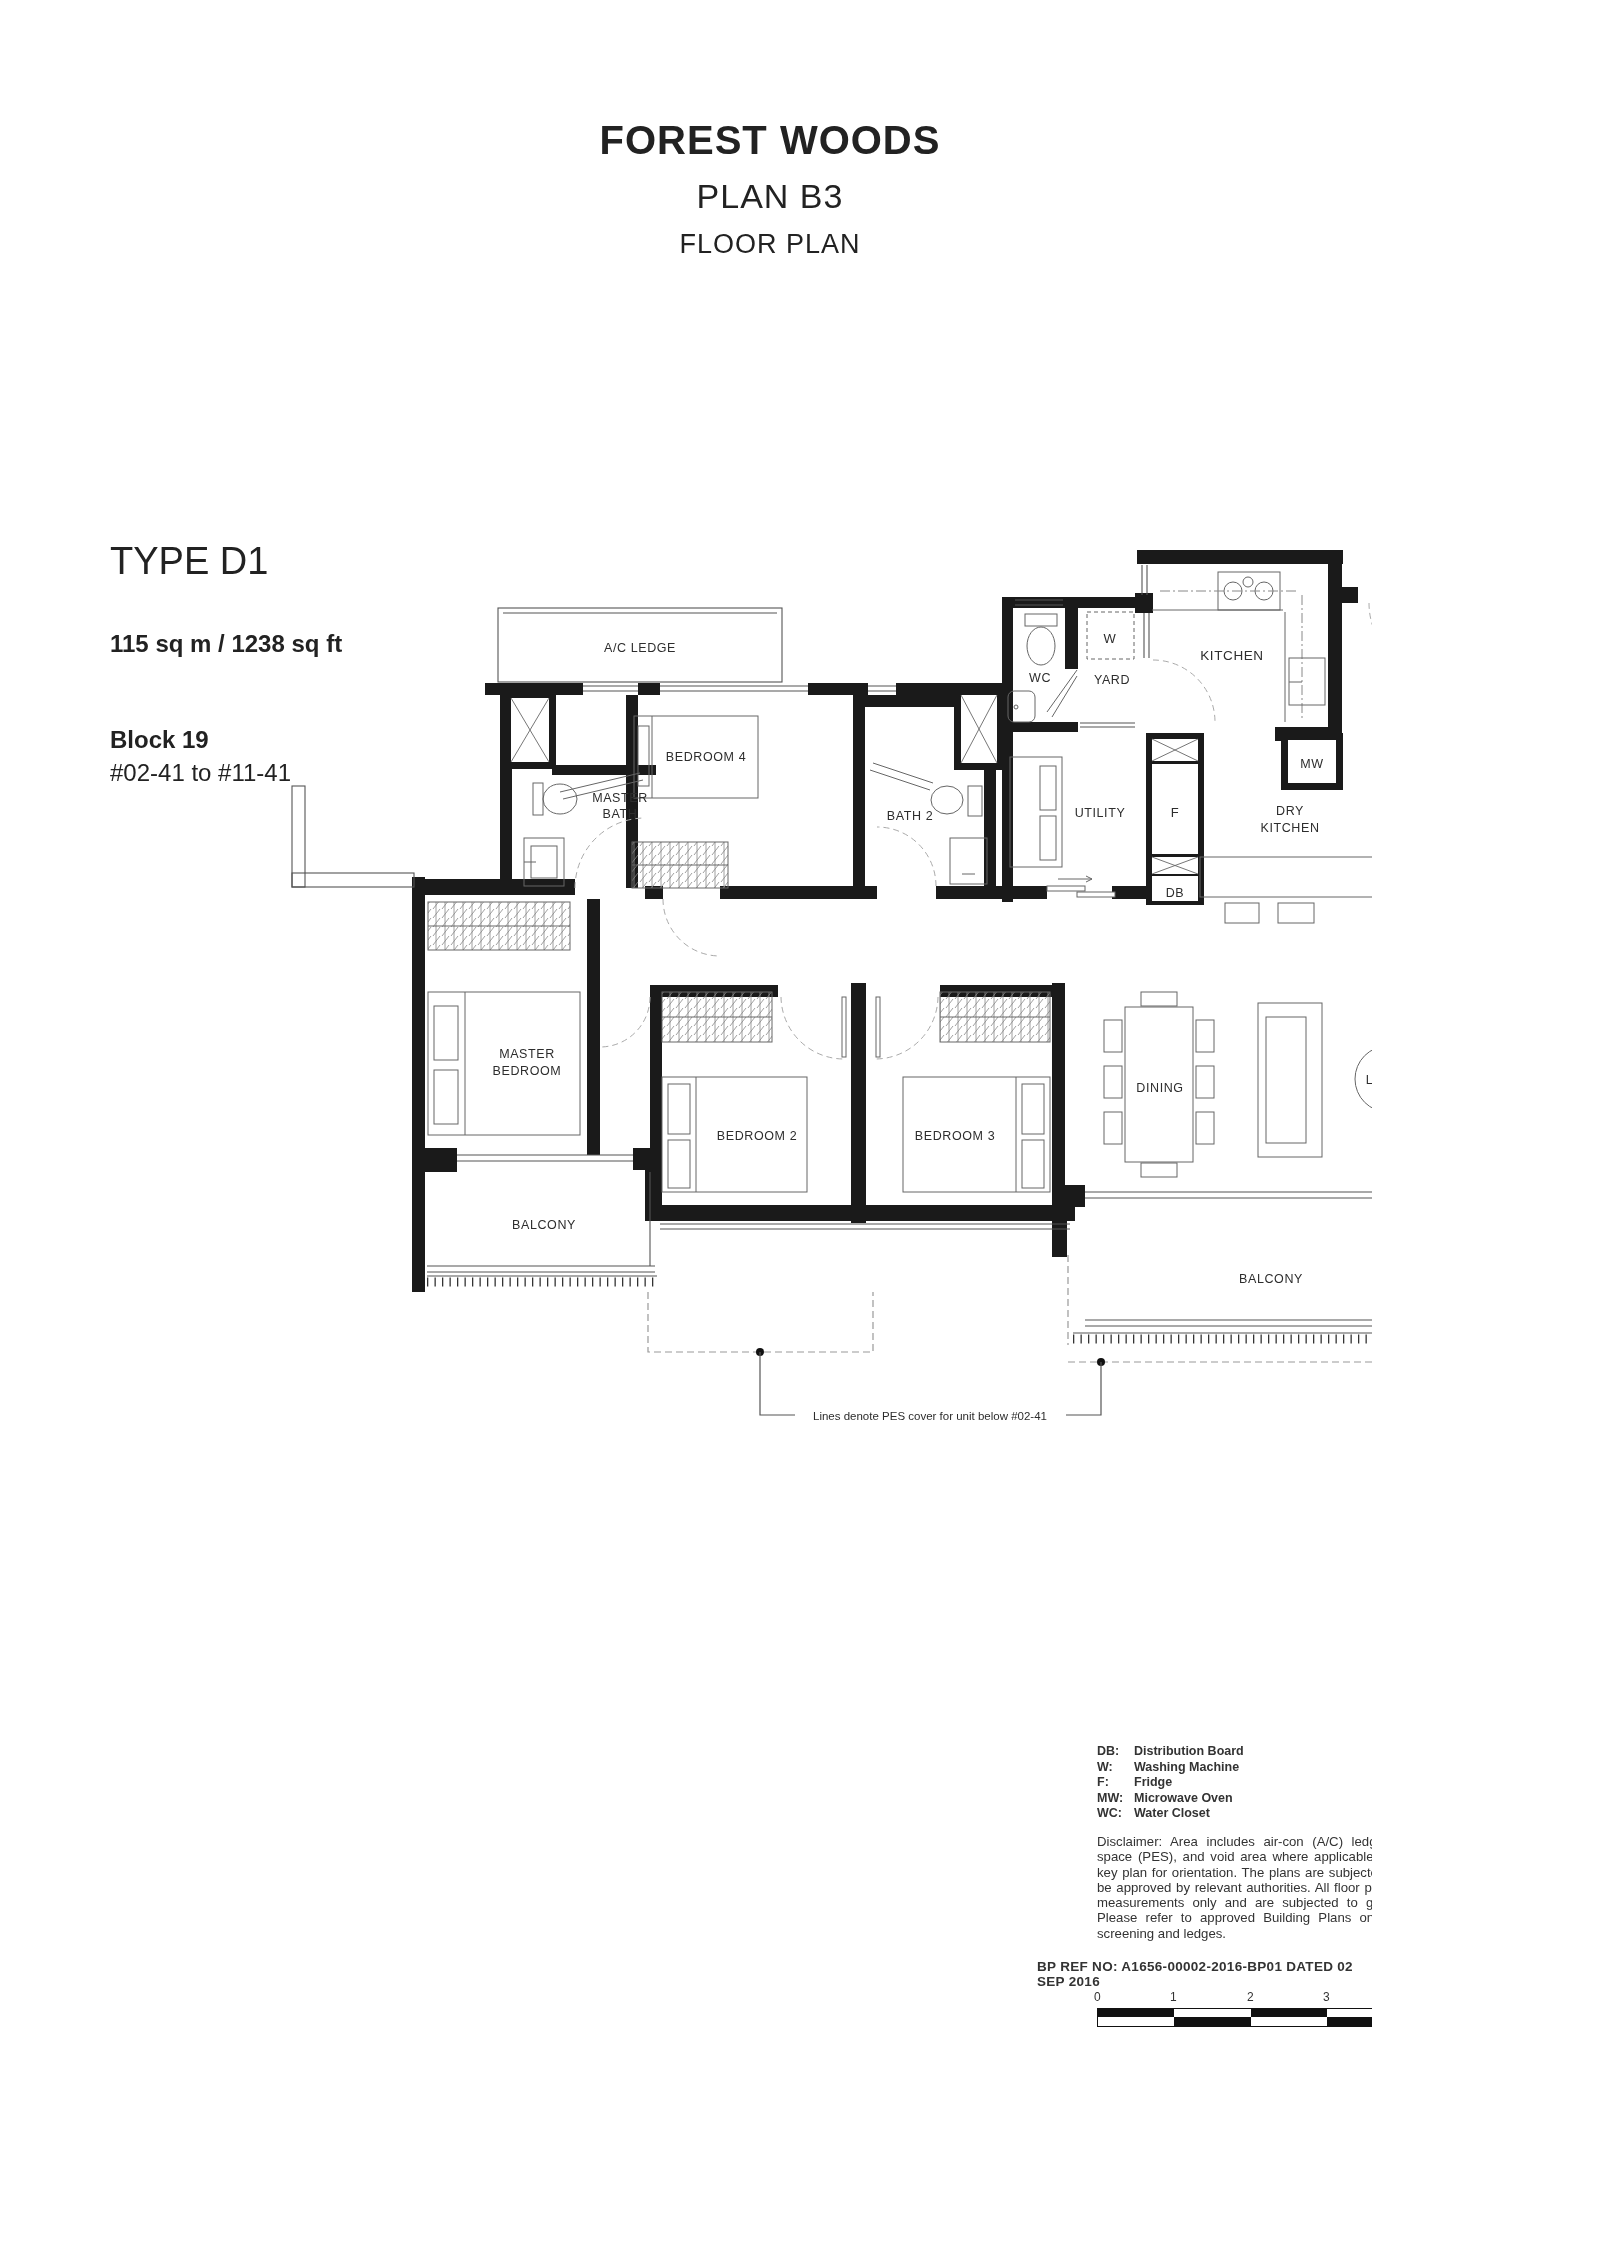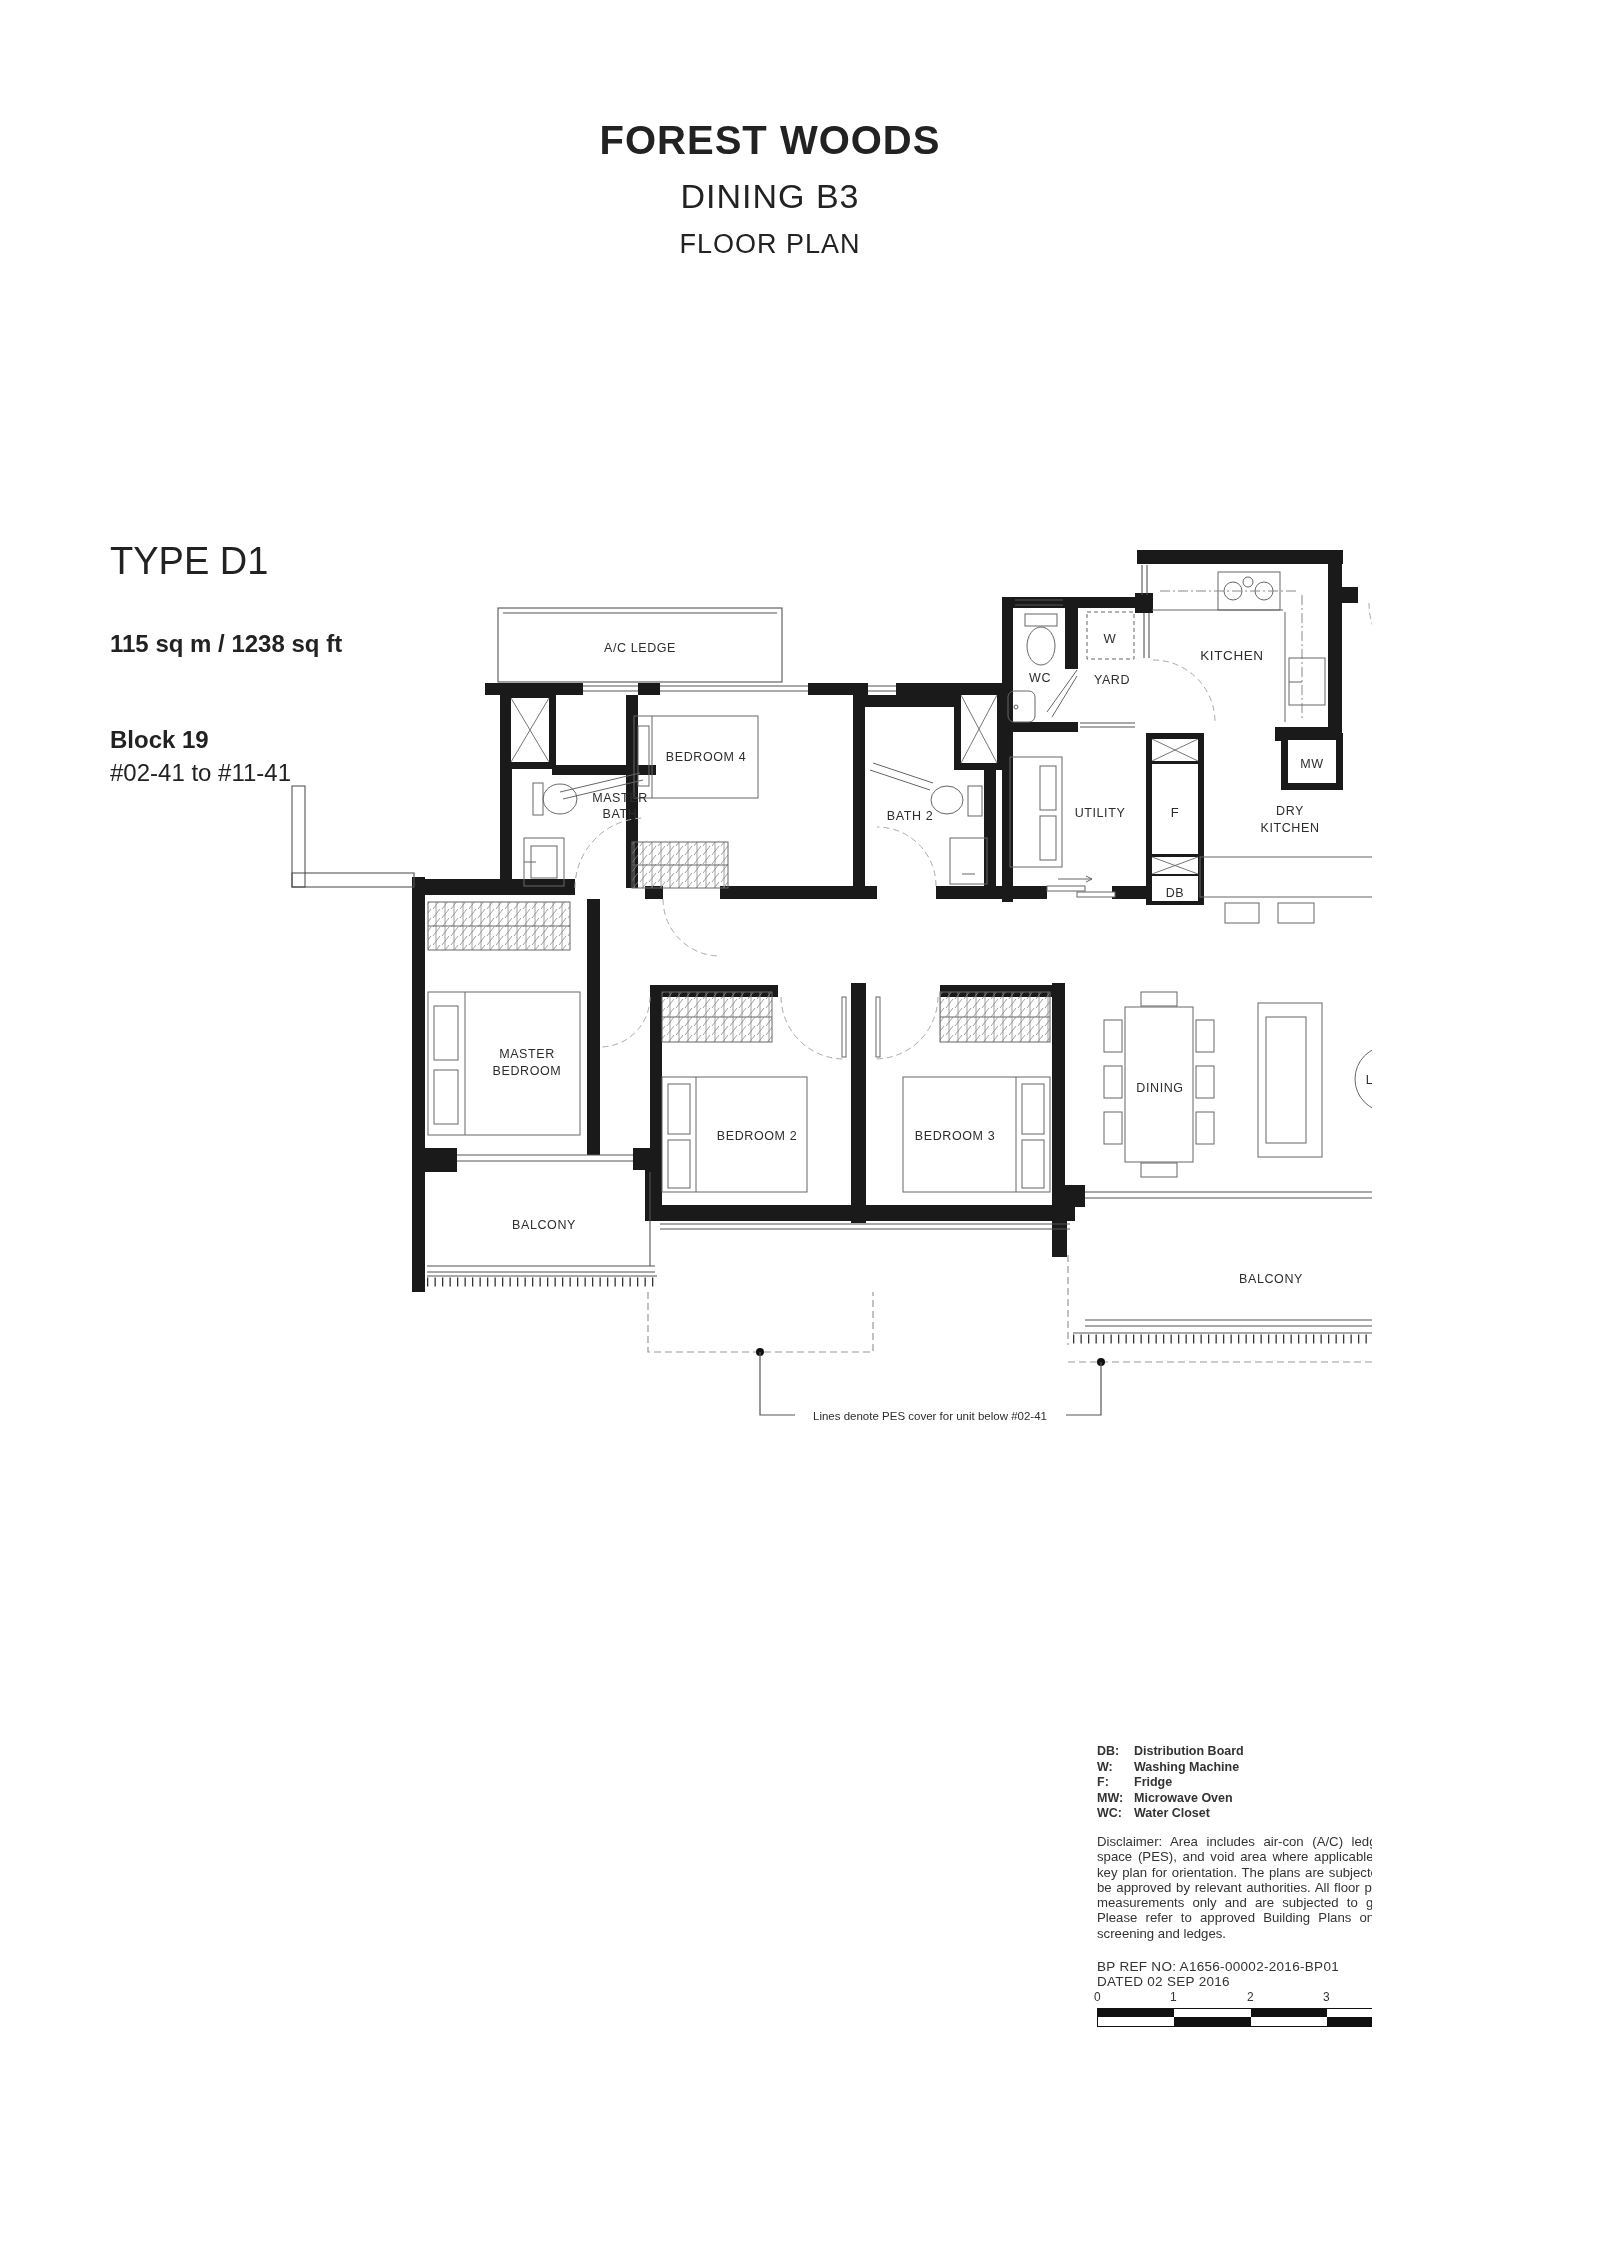--- a/index.html
+++ b/index.html
@@ -18,37 +18,37 @@
   .u-block{font-size:24px;font-weight:bold;margin-top:68px;}
   .u-units{font-size:24px;margin-top:5px;}
   
   #legend{left:1097px;top:1744px;font-size:12.5px;line-height:15.6px;color:#333;font-weight:bold;}
   .lg-row{display:flex;}
   .lg-abbr{width:37px;}
   
   #disclaimer{left:1097px;top:1834px;width:400px;font-size:13.2px;line-height:15.3px;
               text-align:justify;color:#333;}
   
-  #bp-ref{left:1097px;top:1959px;font-size:13.5px;color:#333;letter-spacing:.3px;}
+  #bp-ref{left:1037px;top:1959px;font-size:13.5px;color:#333;letter-spacing:.3px;font-weight:bold;}
   
   #scale-bar{left:1097px;top:1990px;width:384px;height:40px;}
   .sb-num{position:absolute;top:0;font-size:12px;color:#333;}
   .sb-row{position:absolute;left:0;width:382px;height:9px;border:1px solid #111;}
   .sb-top{top:18px;background:linear-gradient(90deg,#111 0 20%,#fff 20% 40%,#111 40% 60%,#fff 60% 80%,#111 80% 100%);}
   .sb-bot{top:27px;border-top:none;background:linear-gradient(90deg,#fff 0 20%,#111 20% 40%,#fff 40% 60%,#111 60% 80%,#fff 80% 100%);}
   svg text{font-family:"Liberation Sans","DejaVu Sans",sans-serif;fill:#2d2d2d;}
 </style>
 </head>
 <body>
 
 <div id="page">
 
   <div id="title-block" class="abs">
     <div class="t1">FOREST WOODS</div>
-    <div class="t2">DINING B3</div>
+    <div class="t2">PLAN B3</div>
     <div class="t3">FLOOR PLAN</div>
   </div>
 
   <div id="unit-info" class="abs">
     <div class="u-type">TYPE D1</div>
     <div class="u-area">115 sq m / 1238 sq ft</div>
     <div class="u-block">Block 19</div>
     <div class="u-units">#02-41 to #11-41</div>
   </div>
 

